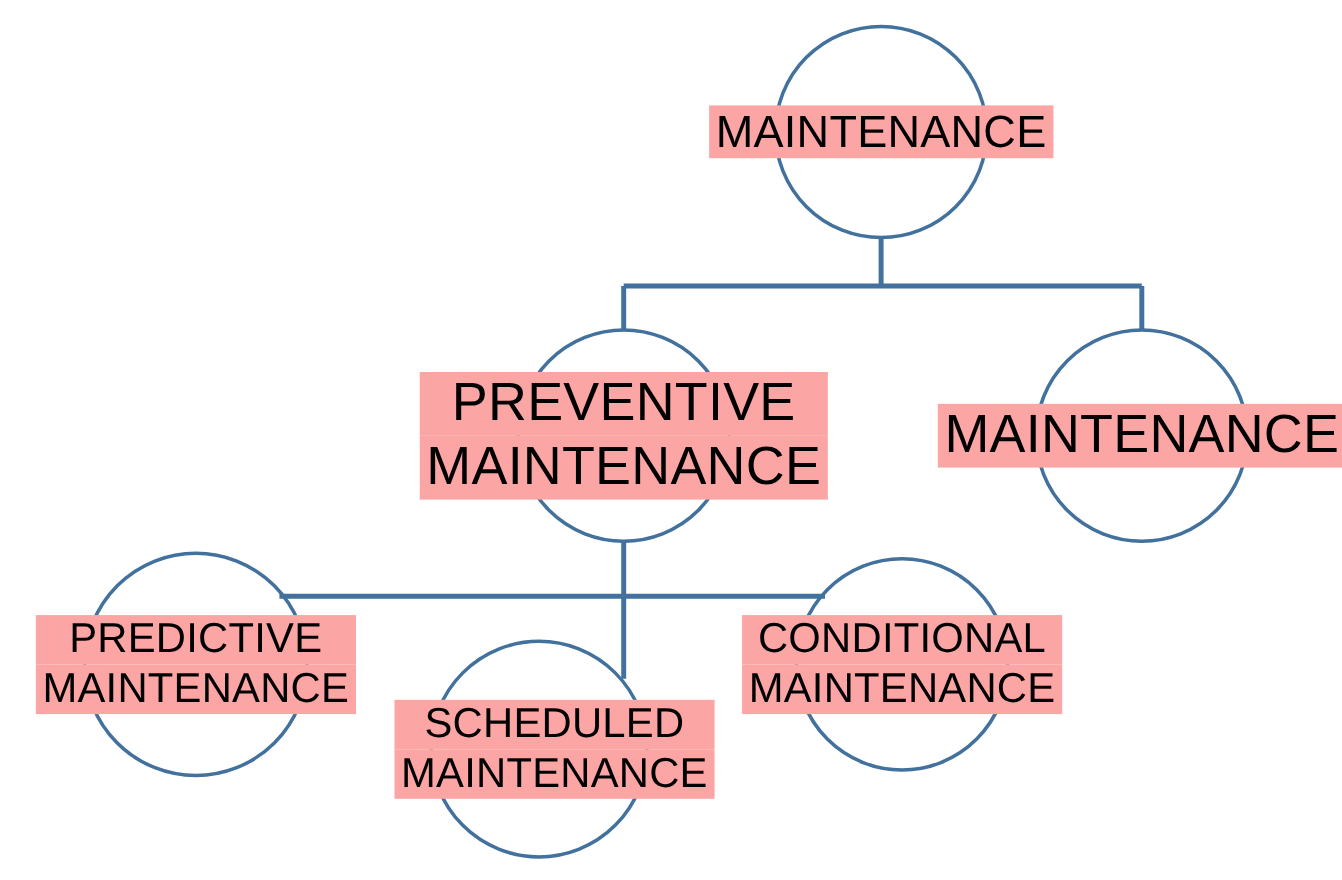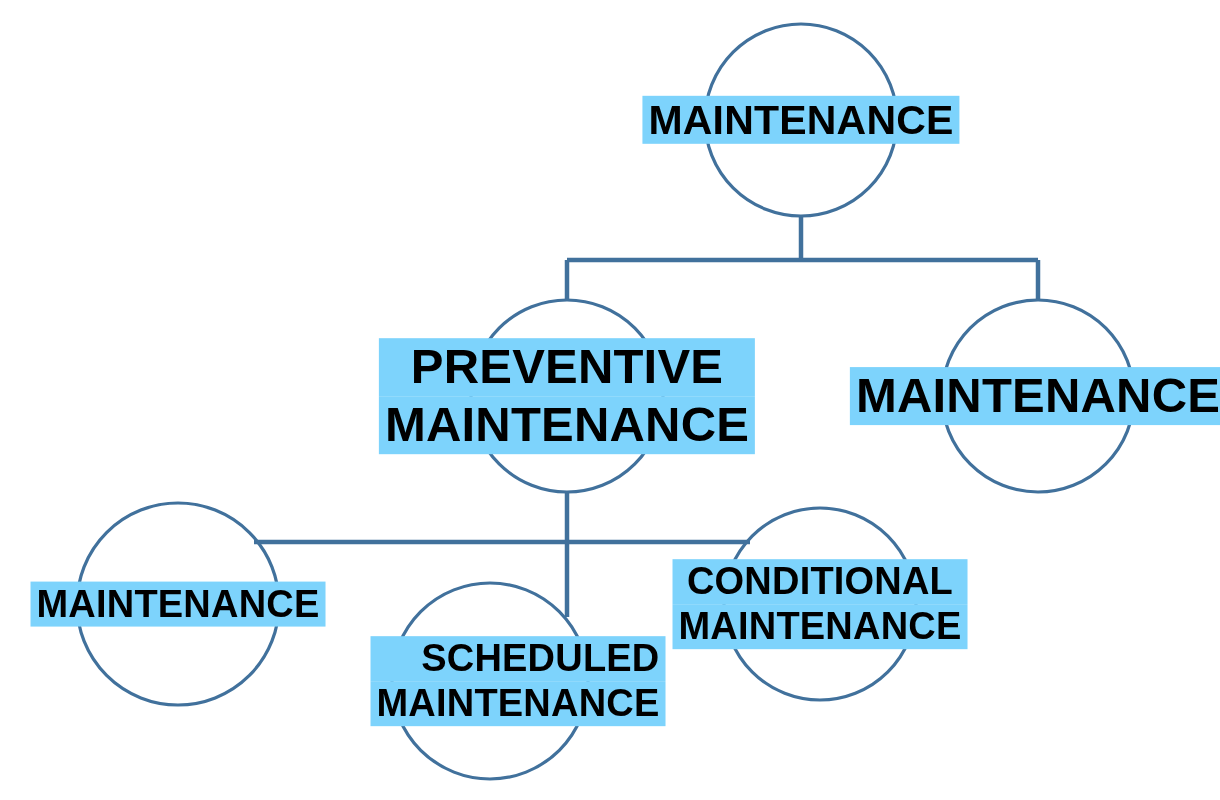--- a/index.html
+++ b/index.html
@@ -40,23 +40,22 @@
     z-index: 3;
     text-align: center;
     color: #000000;
     font-weight: 400;
     line-height: 1.18;
     white-space: nowrap;
     letter-spacing: 0.2px;
   }
   .node .line {
     display: block;
-    background: #7dd3fc;
+    background: #fca5a5;
     padding: 0 6px;
-    font-weight: bold;
   }
   .node-root        { font-size: 41px; }
   .node-level2      { font-size: 49px; }
   .node-level3      { font-size: 38px; }
 </style>
 </head>
 <body>
 
 <div id="canvas">
 
@@ -95,24 +94,25 @@
   <div class="node node-level2" style="left:567px; top:396px; transform:translate(-50%,-50%);">
     <span class="line">PREVENTIVE</span>
     <span class="line">MAINTENANCE</span>
   </div>
 
   <div class="node node-level2" style="left:1038px; top:396px; transform:translate(-50%,-50%);">
     <span class="line">MAINTENANCE</span>
   </div>
 
   <div class="node node-level3" style="left:178px; top:604px; transform:translate(-50%,-50%);">
+    <span class="line">PREDICTIVE</span>
     <span class="line">MAINTENANCE</span>
   </div>
 
-  <div class="node node-level3" style="left:518px; top:681px; transform:translate(-50%,-50%);text-align:right;">
+  <div class="node node-level3" style="left:504px; top:681px; transform:translate(-50%,-50%);">
     <span class="line">SCHEDULED</span>
     <span class="line">MAINTENANCE</span>
   </div>
 
   <div class="node node-level3" style="left:820px; top:604px; transform:translate(-50%,-50%);">
     <span class="line">CONDITIONAL</span>
     <span class="line">MAINTENANCE</span>
   </div>
 
 </div>

